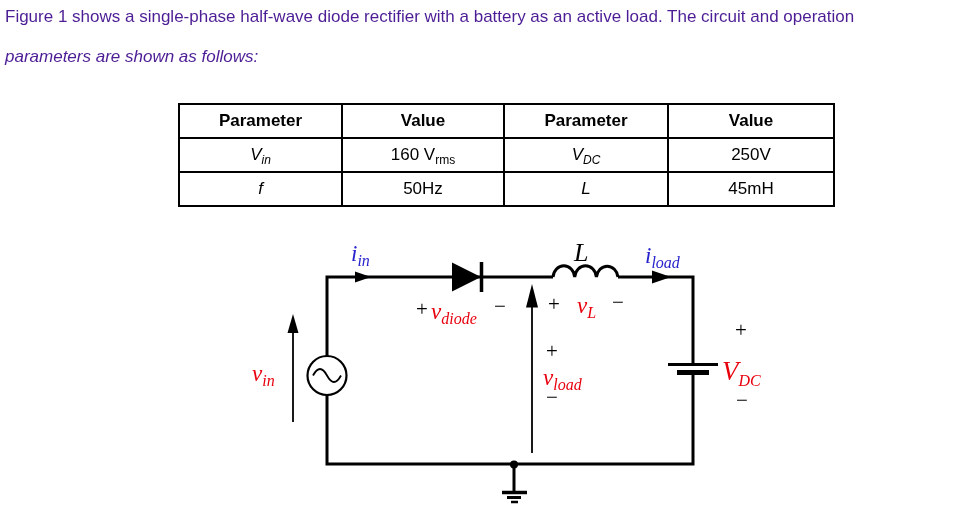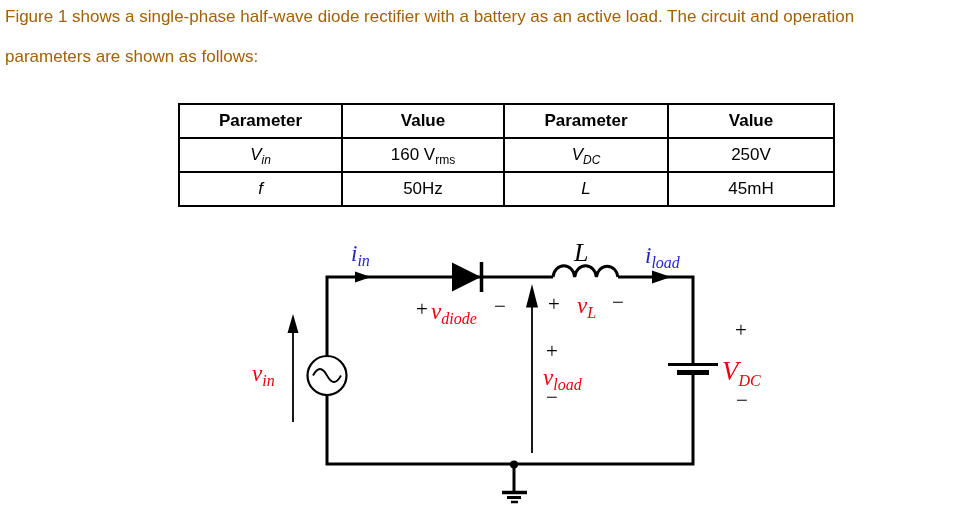--- a/index.html
+++ b/index.html
@@ -1,22 +1,22 @@
 <!DOCTYPE html>
 <html><head>
 <meta charset="utf-8">
 <style>
   * { margin:0; padding:0; box-sizing:border-box; }
   html,body { width:969px; height:522px; background:#ffffff; overflow:hidden; }
   body { position:relative; font-family:"Liberation Sans", sans-serif; color:#000; }
 
   
-  .para-line { position:absolute; left:5px; white-space:nowrap; font-size:17px; color:#a16207; }
+  .para-line { position:absolute; left:5px; white-space:nowrap; font-size:17px; color:#4c1d95; }
   .para-line.l1 { top:7px; }
-  .para-line.l2 { top:47px; }
+  .para-line.l2 { top:47px;font-style:italic; }
 
   
   table.params {
     position:absolute; left:178px; top:103px;
     border-collapse:collapse; table-layout:fixed;
   }
   table.params th, table.params td {
     border:2px solid #000; text-align:center; vertical-align:middle;
     height:34px; font-size:17px; padding:0 5px;
   }

